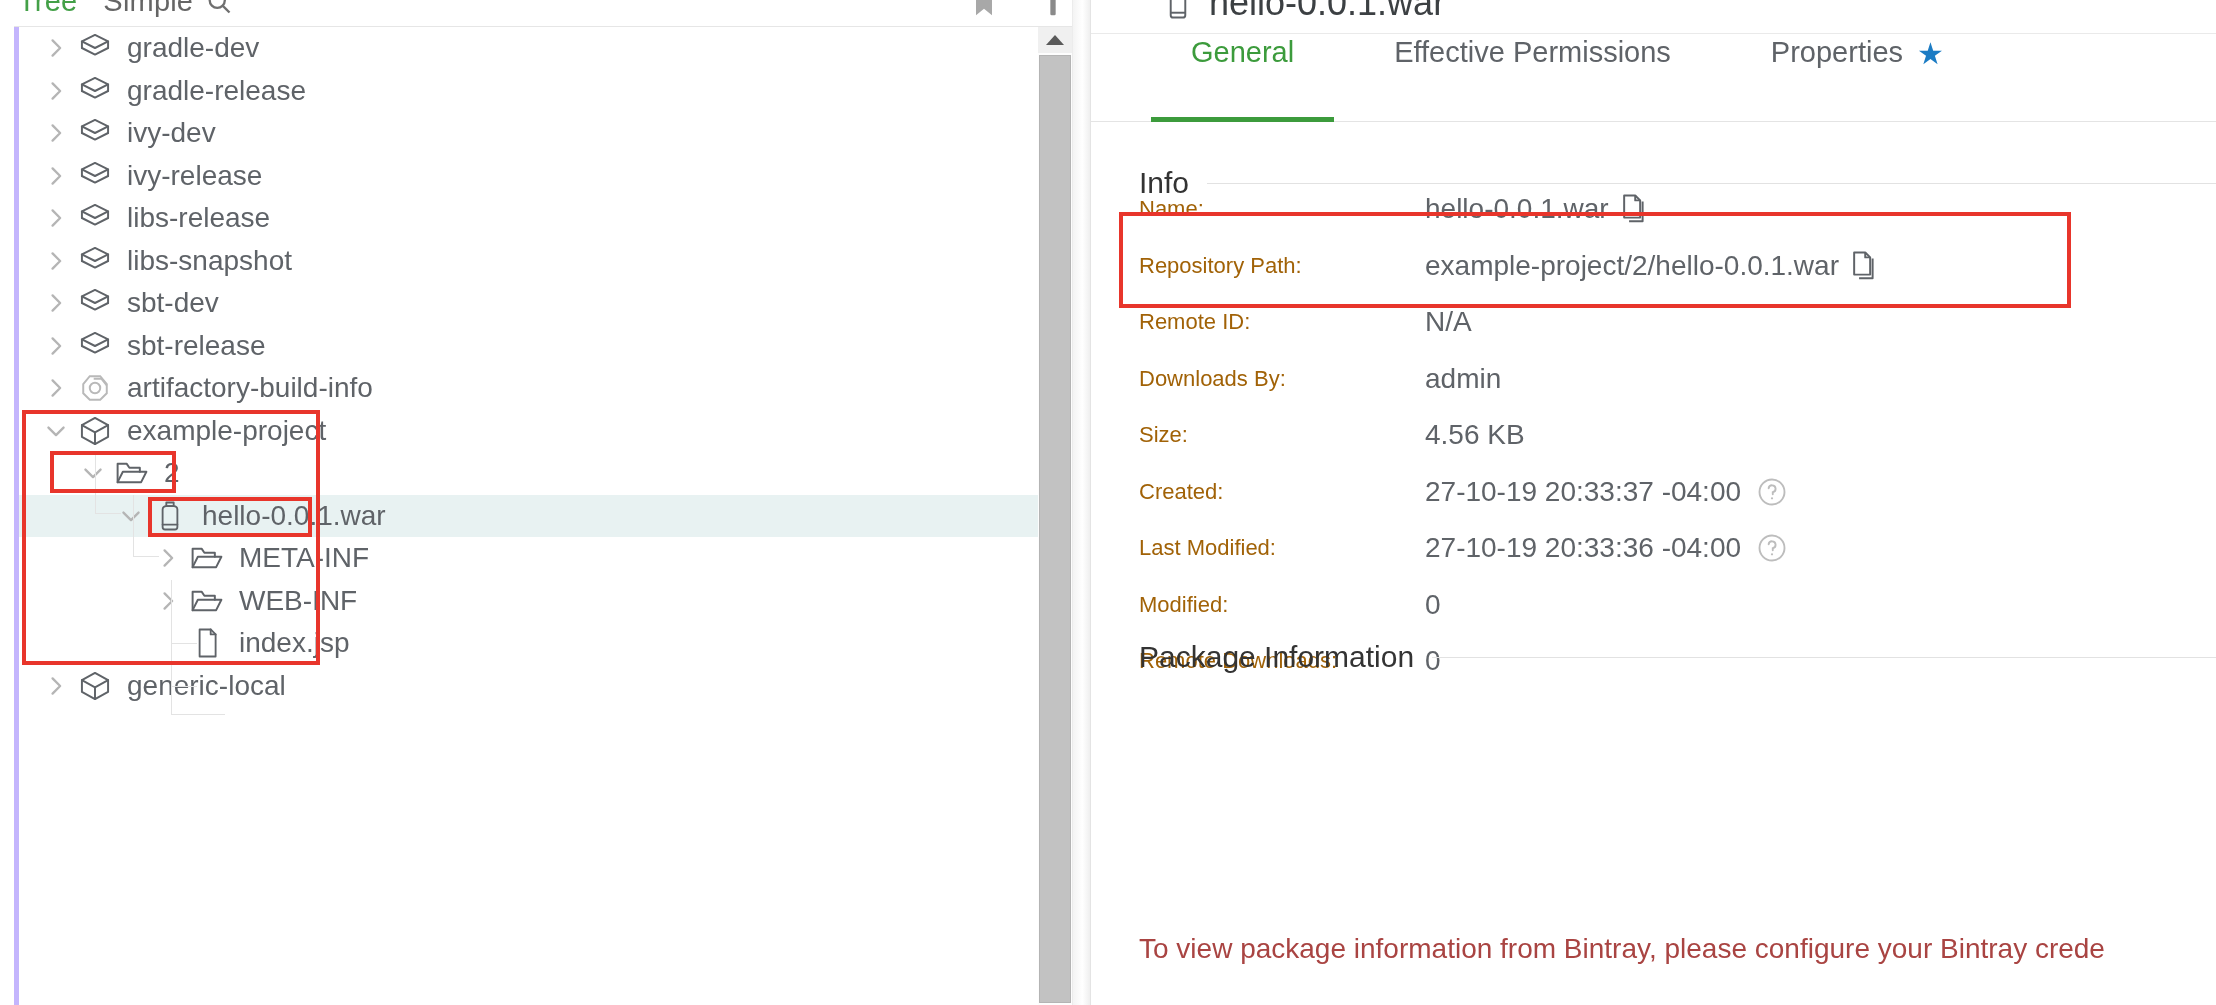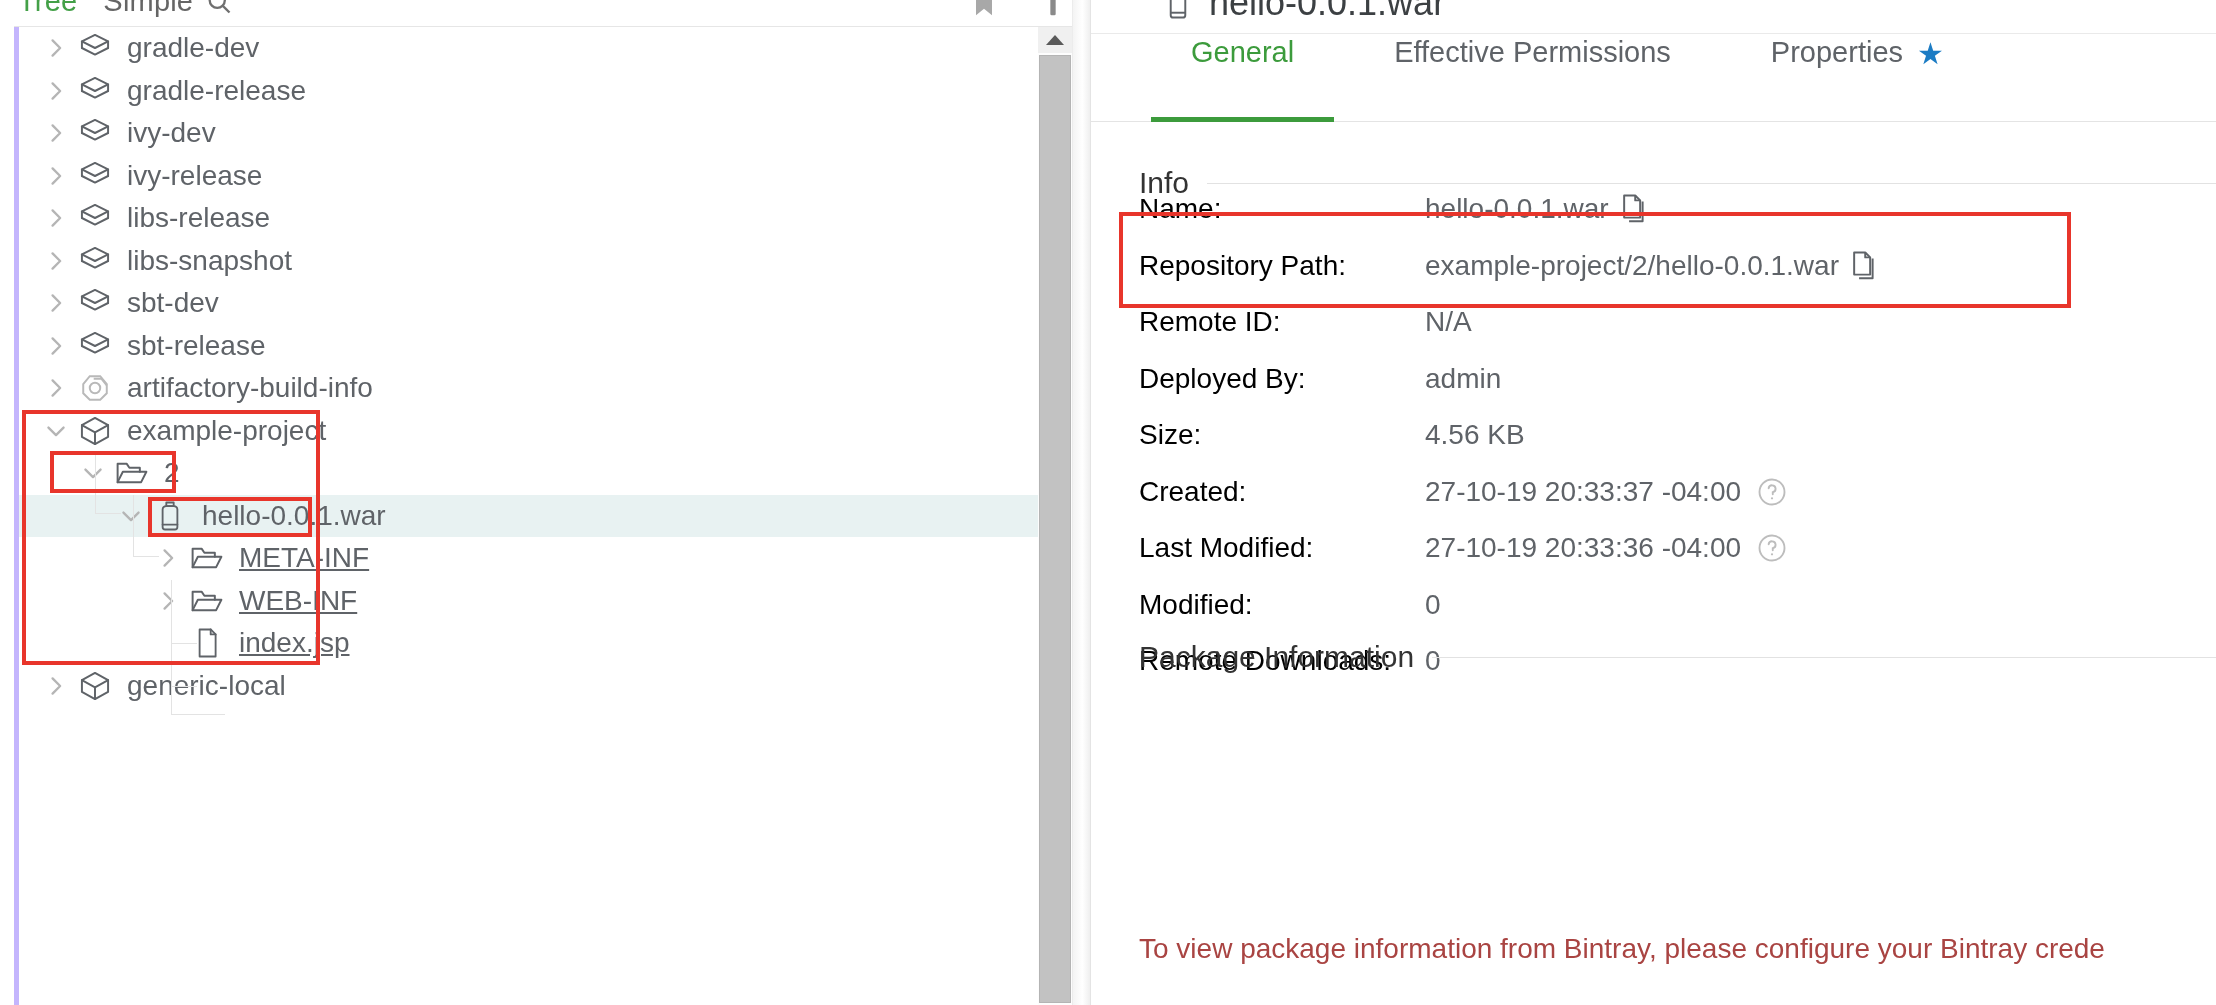--- a/index.html
+++ b/index.html
@@ -62,21 +62,21 @@
   .node .nicon {
     flex: 0 0 44px; display: flex; align-items: center; justify-content: center;
     margin-right: 10px; color: #5f6368;
   }
   .node .nlabel { line-height: 1; position: relative; }
 
   
   .d0 { padding-left: 20px; }
   .d1 { padding-left: 57px; }
   .d2 { padding-left: 95px; }
-  .d3 { padding-left: 132px; text-decoration: underline; }
+  .d3 { padding-left: 132px; }
 
   
   .guide { position: absolute; background: #e3e3e3; pointer-events: none; }
 
   
   .annot {
     position: absolute; border: 4px solid #e8352b;
     pointer-events: none; z-index: 40;
   }
 
@@ -138,21 +138,21 @@
     position: absolute; left: 48px;
     display: flex; align-items: center; width: 1090px;
     font-size: 30px; color: #333;
   }
   .section-hd .line {
     flex: 1 1 auto; height: 1px; background: #e2e2e2; margin-left: 18px;
   }
 
   .info-rows { position: absolute; left: 48px; top: 188px; width: 1100px; }
   .irow { display: flex; align-items: center; height: 42.5px; margin-bottom: 14px; }
-  .ilabel { width: 286px; font-size: 28px; color: #000000; }
+  .ilabel { width: 286px; font-size: 22px; color: #a16207; }
   .ivalue { font-size: 28px; color: #5f6368; display: flex; align-items: center; }
   .ivalue .copy { margin-left: 10px; display: inline-flex; }
   .ivalue .qmark { margin-left: 16px; display: inline-flex; }
 
   .pkg-note {
     position: absolute; left: 48px; top: 933px;
     font-size: 28px; color: #a94442; white-space: nowrap;
   }
   svg { display: block; }
 </style>
@@ -524,21 +524,21 @@
             </span>
           </div>
         </div>
         <div class="irow">
           <div class="ilabel">Remote ID:</div>
           <div class="ivalue">
             <span>N/A</span>
           </div>
         </div>
         <div class="irow">
-          <div class="ilabel">Deployed By:</div>
+          <div class="ilabel">Downloads By:</div>
           <div class="ivalue">
             <span>admin</span>
           </div>
         </div>
         <div class="irow">
           <div class="ilabel">Size:</div>
           <div class="ivalue">
             <span>4.56 KB</span>
           </div>
         </div>

